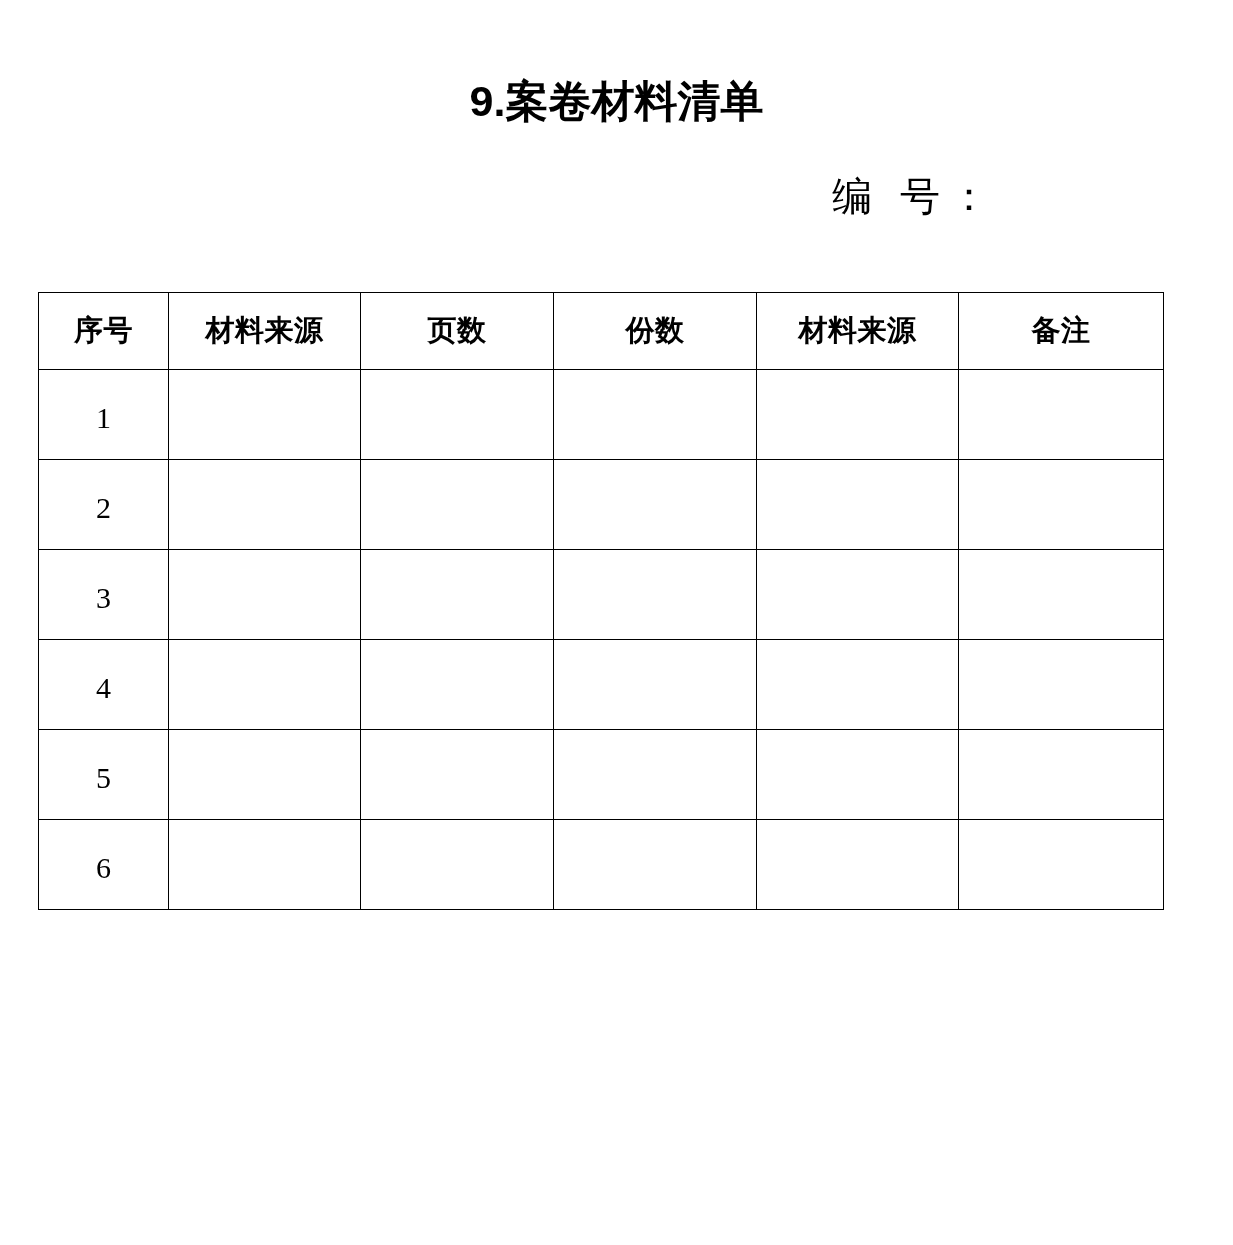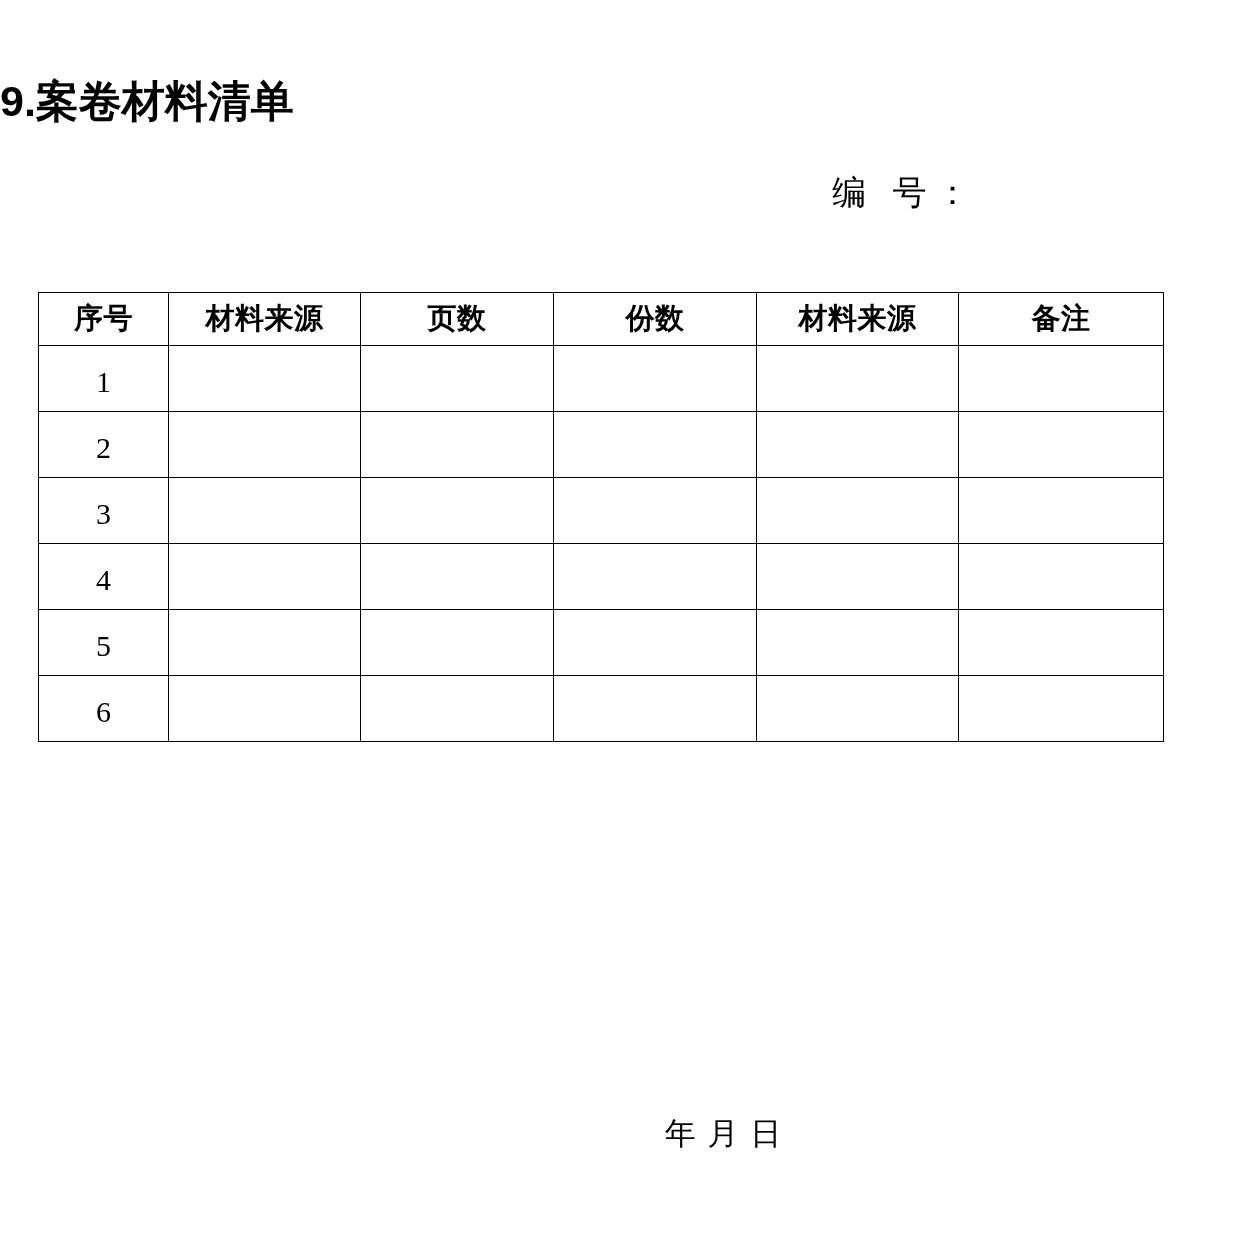--- a/index.html
+++ b/index.html
@@ -21,35 +21,36 @@
     inset: 0;
     background: #ffffff;
   }
 
   
   .doc-title {
     position: absolute;
     left: 0;
     top: 78px;
     width: 1233px;
+    text-align: center;
     font-family: "Liberation Sans", "DejaVu Sans", sans-serif;
     font-size: 43px;
     font-weight: bold;
     letter-spacing: 0px;
     line-height: 1.1;
     white-space: nowrap;
   }
 
   
   .serial-line {
     position: absolute;
     left: 832px;
     top: 173px;
     font-family: "Liberation Serif", "DejaVu Serif", serif;
-    font-size: 34px;
+    font-size: 40px;
     letter-spacing: 9px;
     white-space: nowrap;
     line-height: 1.2;
   }
 
   
   .material-table {
     position: absolute;
     left: 38px;
     top: 292px;
@@ -60,21 +61,21 @@
   .material-table col.c-seq    { width: 130px; }
   .material-table col.c-name   { width: 192px; }
   .material-table col.c-pages  { width: 193px; }
   .material-table col.c-copies { width: 203px; }
   .material-table col.c-source { width: 202px; }
   .material-table col.c-note   { width: 205px; }
 
   .material-table th,
   .material-table td {
     border: 1.6px solid #000000;
-    padding: 0;
+    padding: 12px;
     margin: 0;
   }
 
   .material-table thead th {
     height: 52px;
     font-family: "Liberation Serif", "DejaVu Serif", serif;
     font-size: 29px;
     font-weight: bold;
     text-align: center;
     vertical-align: middle;
@@ -285,15 +286,14 @@
           </td>
         <td>
             <span class="cell-blank"></span>
           </td>
       </tr>
 
     </tbody>
   </table>
 
 
-  <div class="date-line">年    月    日</div>
 
 </div>
 
 </body></html>

